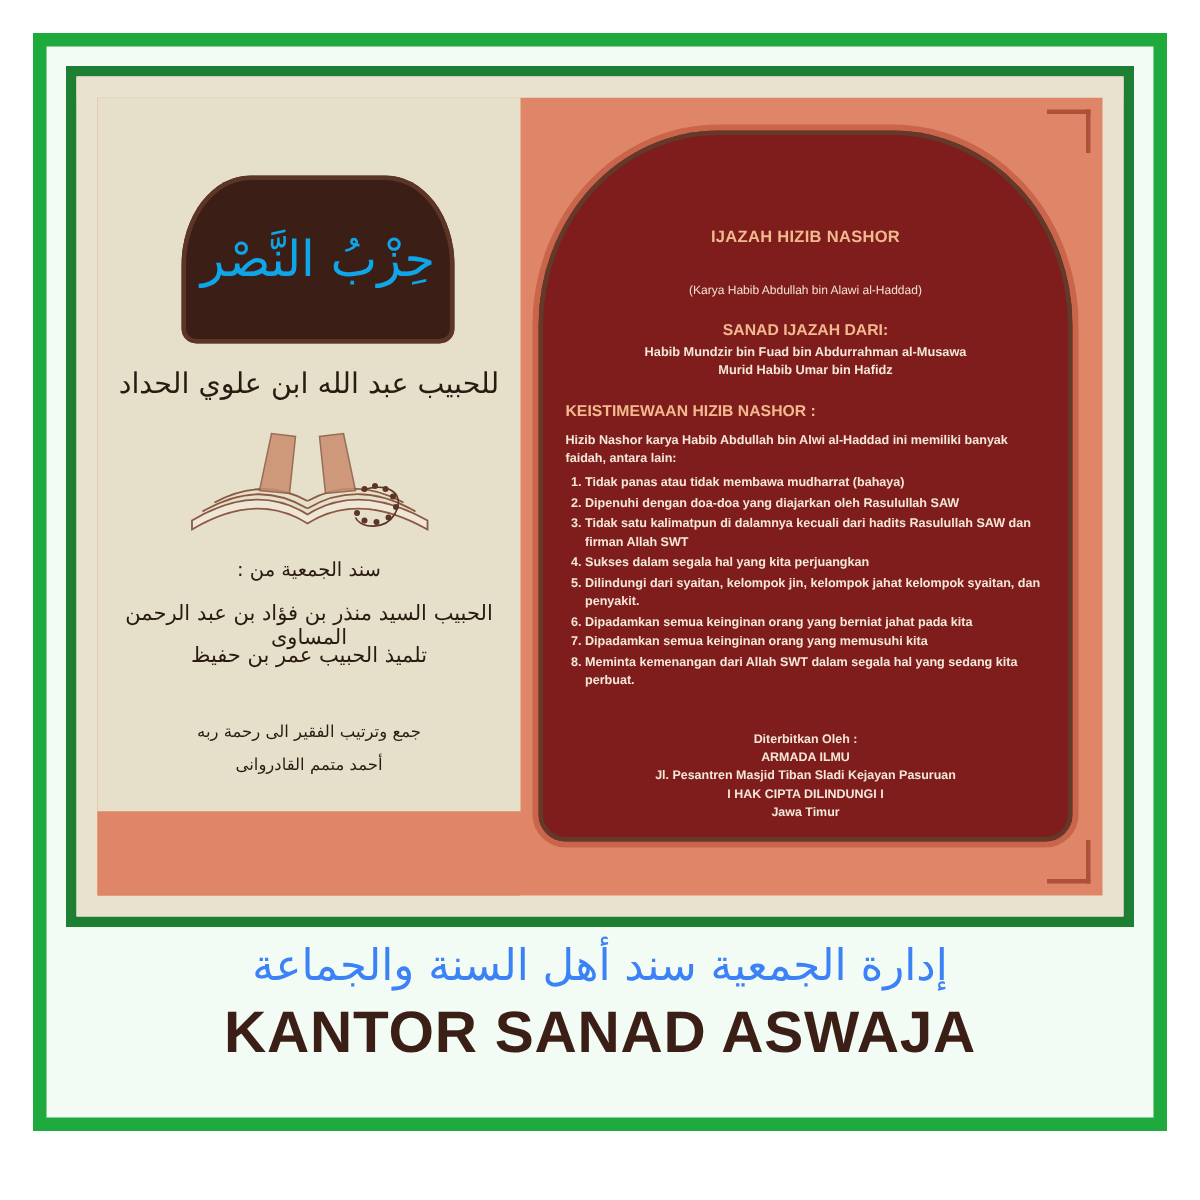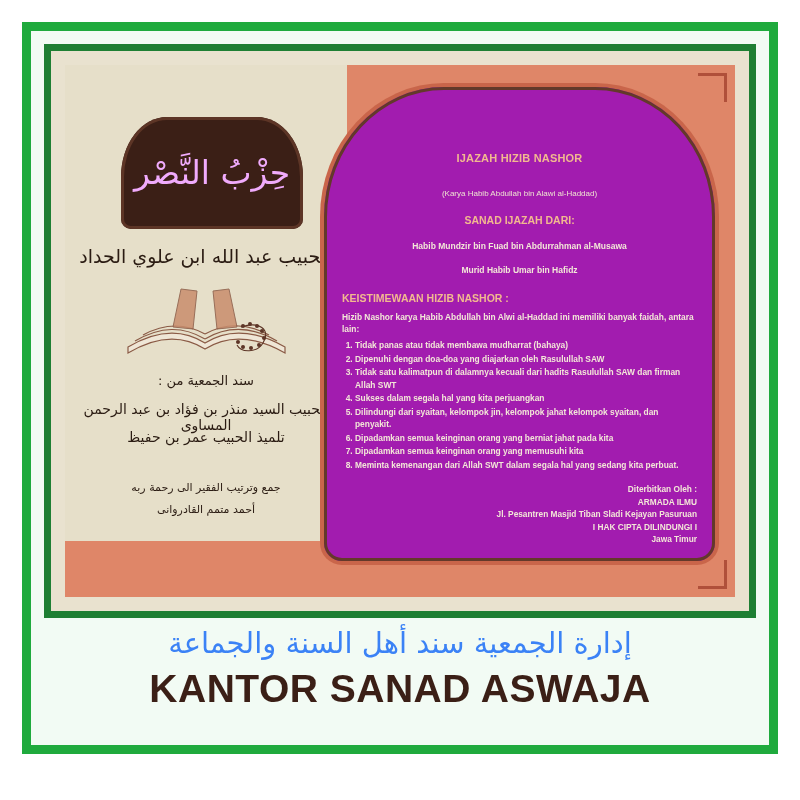--- a/index.html
+++ b/index.html
@@ -96,21 +96,21 @@
     border-radius: 46px 46px 10px 10px / 60px 60px 10px 10px;
     box-shadow: inset 0 0 0 3px #5d3526;
   }
   .plaque .calligraphy {
     position: absolute;
     left: 0;
     right: 0;
     top: 50%;
     transform: translateY(-50%);
     text-align: center;
-    color: #f0abfc;
+    color: #0ea5e9;
     font-family: "DejaVu Sans", sans-serif;
     font-size: 33px;
     direction: rtl;
     line-height: 1.1;
   }
   .left-text {
     position: absolute;
     left: 12px;
     right: 12px;
     text-align: center;
@@ -133,24 +133,23 @@
     width: 190px;
     height: 90px;
   }
   
   .right-panel {
     position: absolute;
     right: 34px;
     top: 36px;
     width: 356px;
     height: 474px;
-    background: #a21caf;
+    background: #7f1d1d;
     border-radius: 120px 120px 18px 18px / 130px 130px 18px 18px;
     box-shadow: inset 0 0 0 3px #63392a, 0 0 0 4px #c9654a;
-    padding-left: 35px;
   }
   .right-content {
     position: absolute;
     left: 18px;
     right: 18px;
     top: 64px;
     bottom: 14px;
     color: #f3e7d8;
     font-size: 8.5px;
     line-height: 1.45;
@@ -171,21 +170,21 @@
   .r-head {
     text-align: center;
     color: #f2b98f;
     font-weight: bold;
     font-size: 10.5px;
     margin-top: 13px;
   }
   .r-center {
     text-align: center;
     font-size: 8.5px;
-    margin-top: 12px;
+    margin-top: 0;
     font-weight: bold;
   }
   .r-head-left {
     color: #f2b98f;
     font-weight: bold;
     font-size: 10.5px;
     margin-top: 15px;
   }
   .r-para {
     margin-top: 4px;
@@ -193,22 +192,22 @@
     font-size: 8.4px;
   }
   ol.r-list {
     margin: 4px 0 0 0;
     padding-left: 13px;
     font-weight: bold;
     font-size: 8.4px;
   }
   ol.r-list li { margin-bottom: 1.5px; }
   .r-publisher {
-    margin-top: 12px;
-    text-align: right;
+    margin-top: 26px;
+    text-align: center;
     font-size: 8.3px;
     font-weight: bold;
     line-height: 1.5;
   }
   
   .corner {
     position: absolute;
     width: 26px;
     height: 26px;
     border: 3px solid #b0503a;

